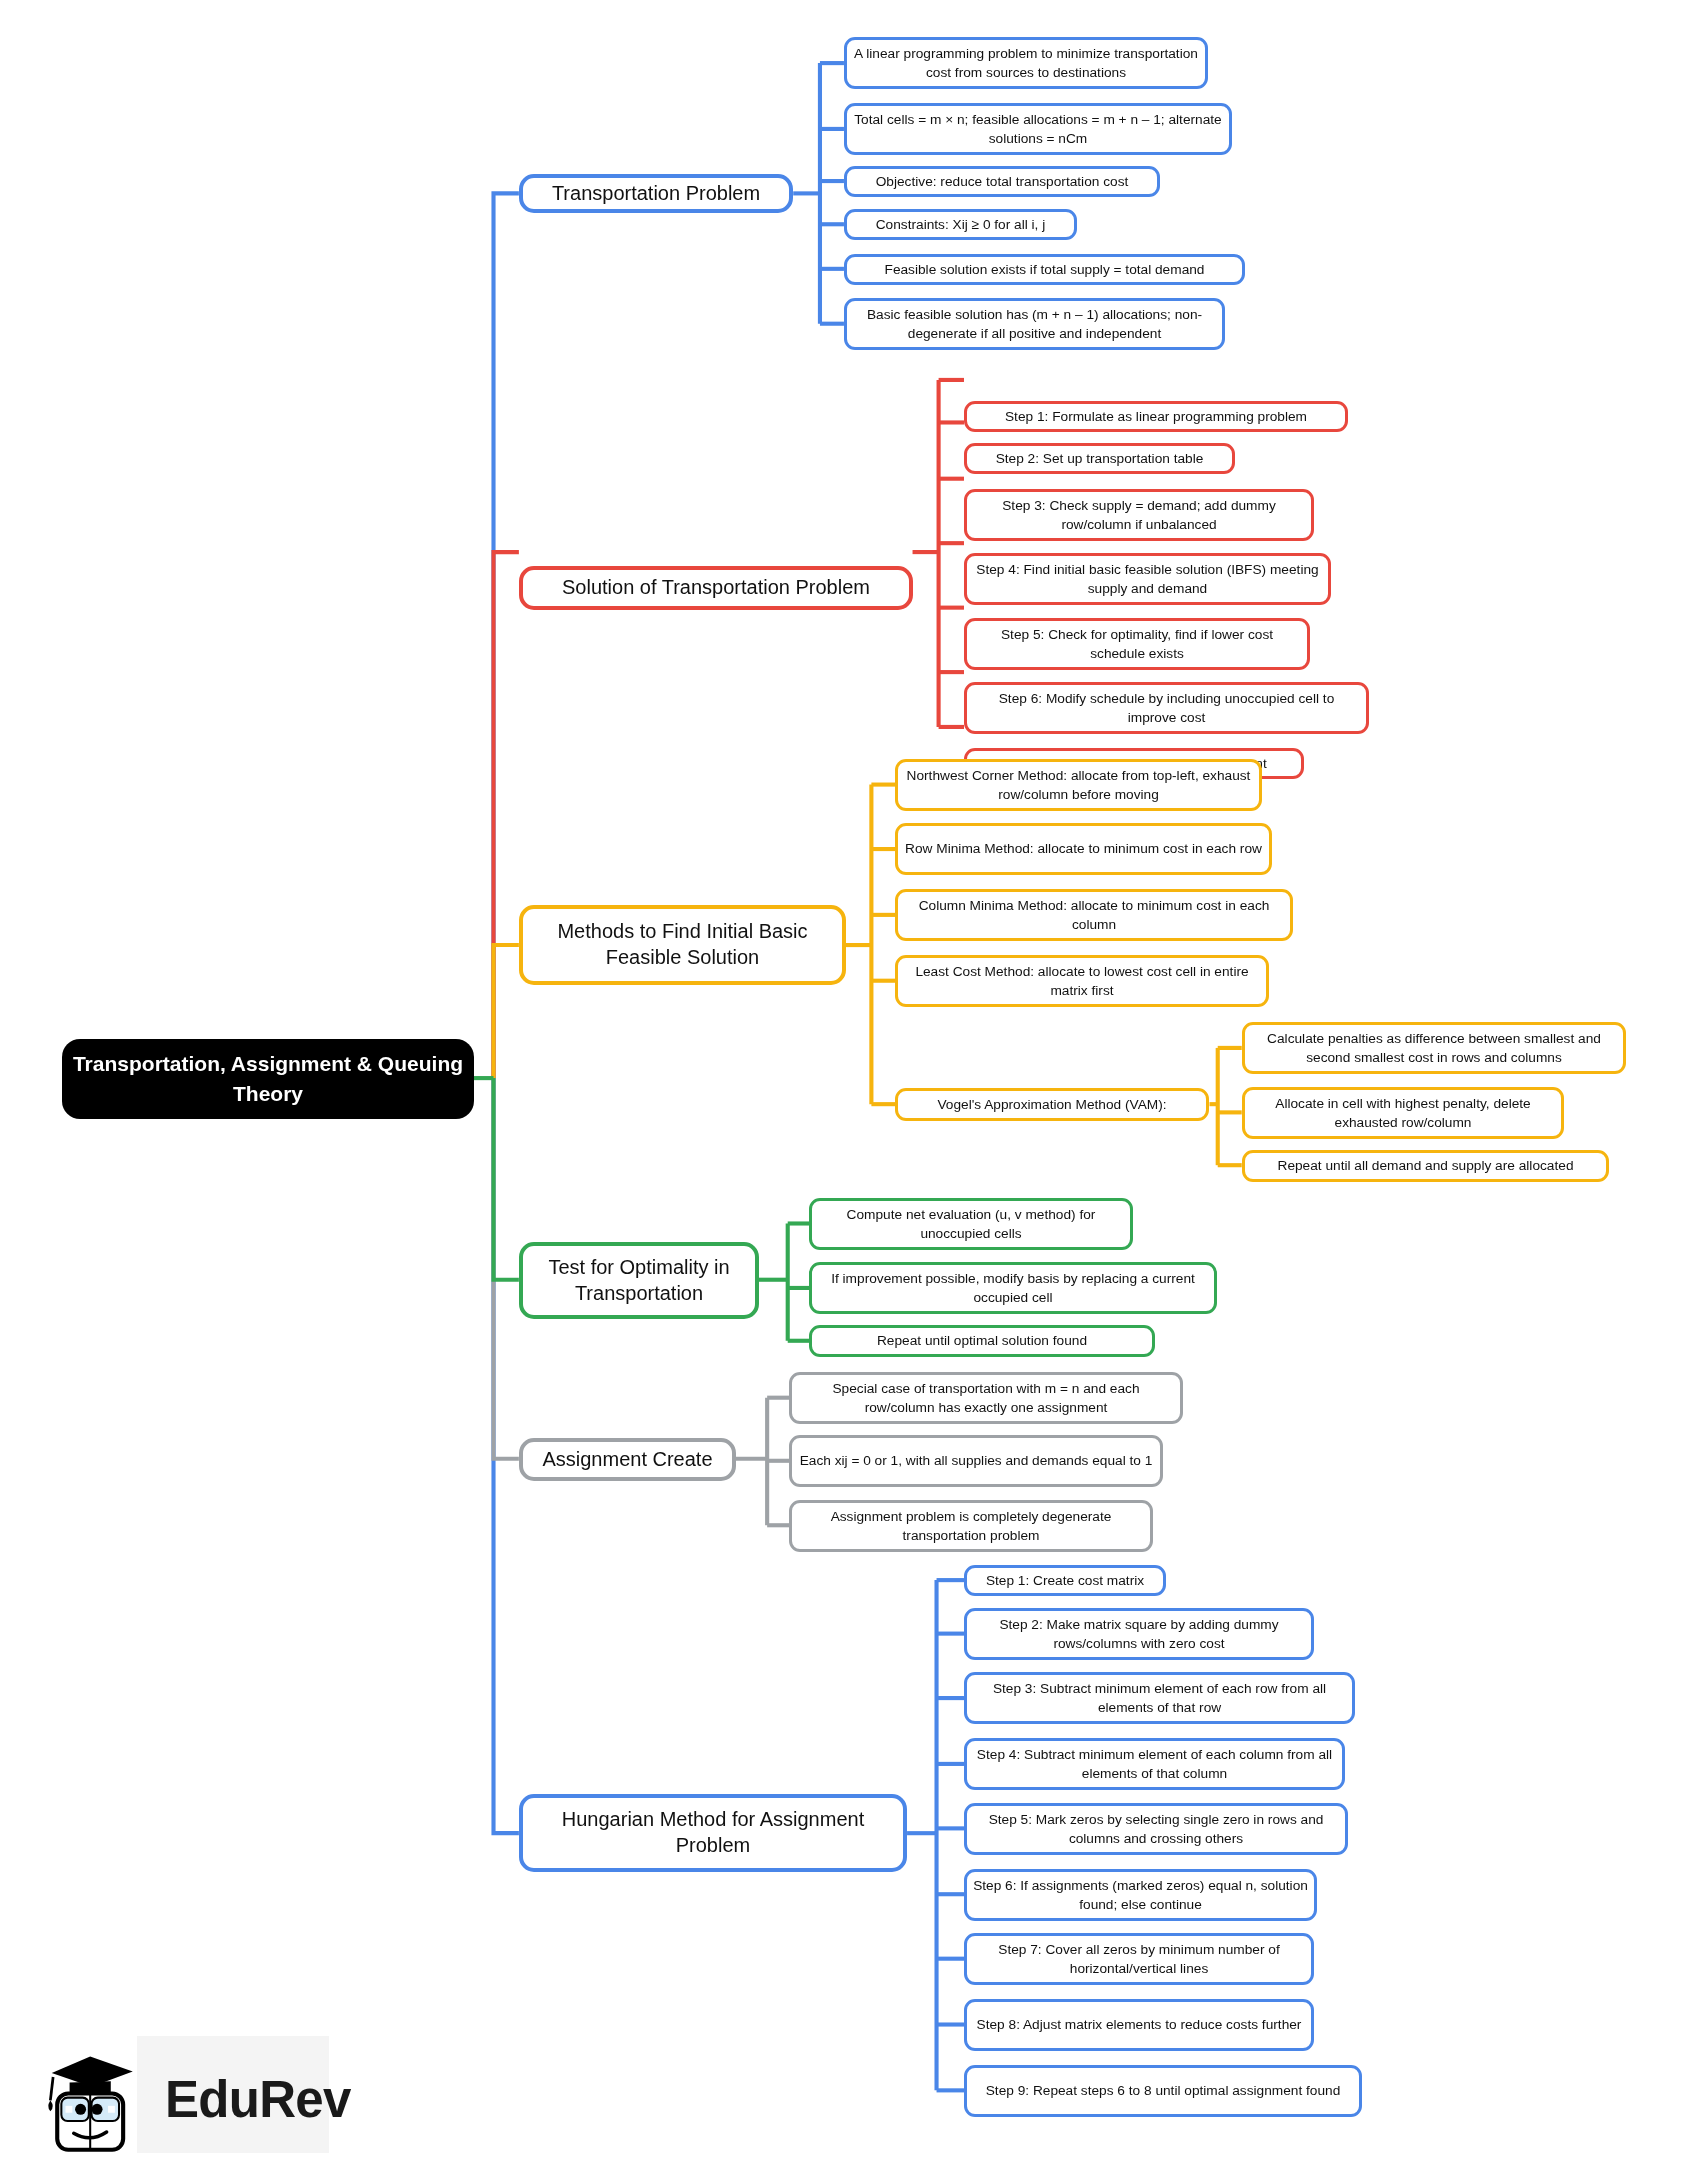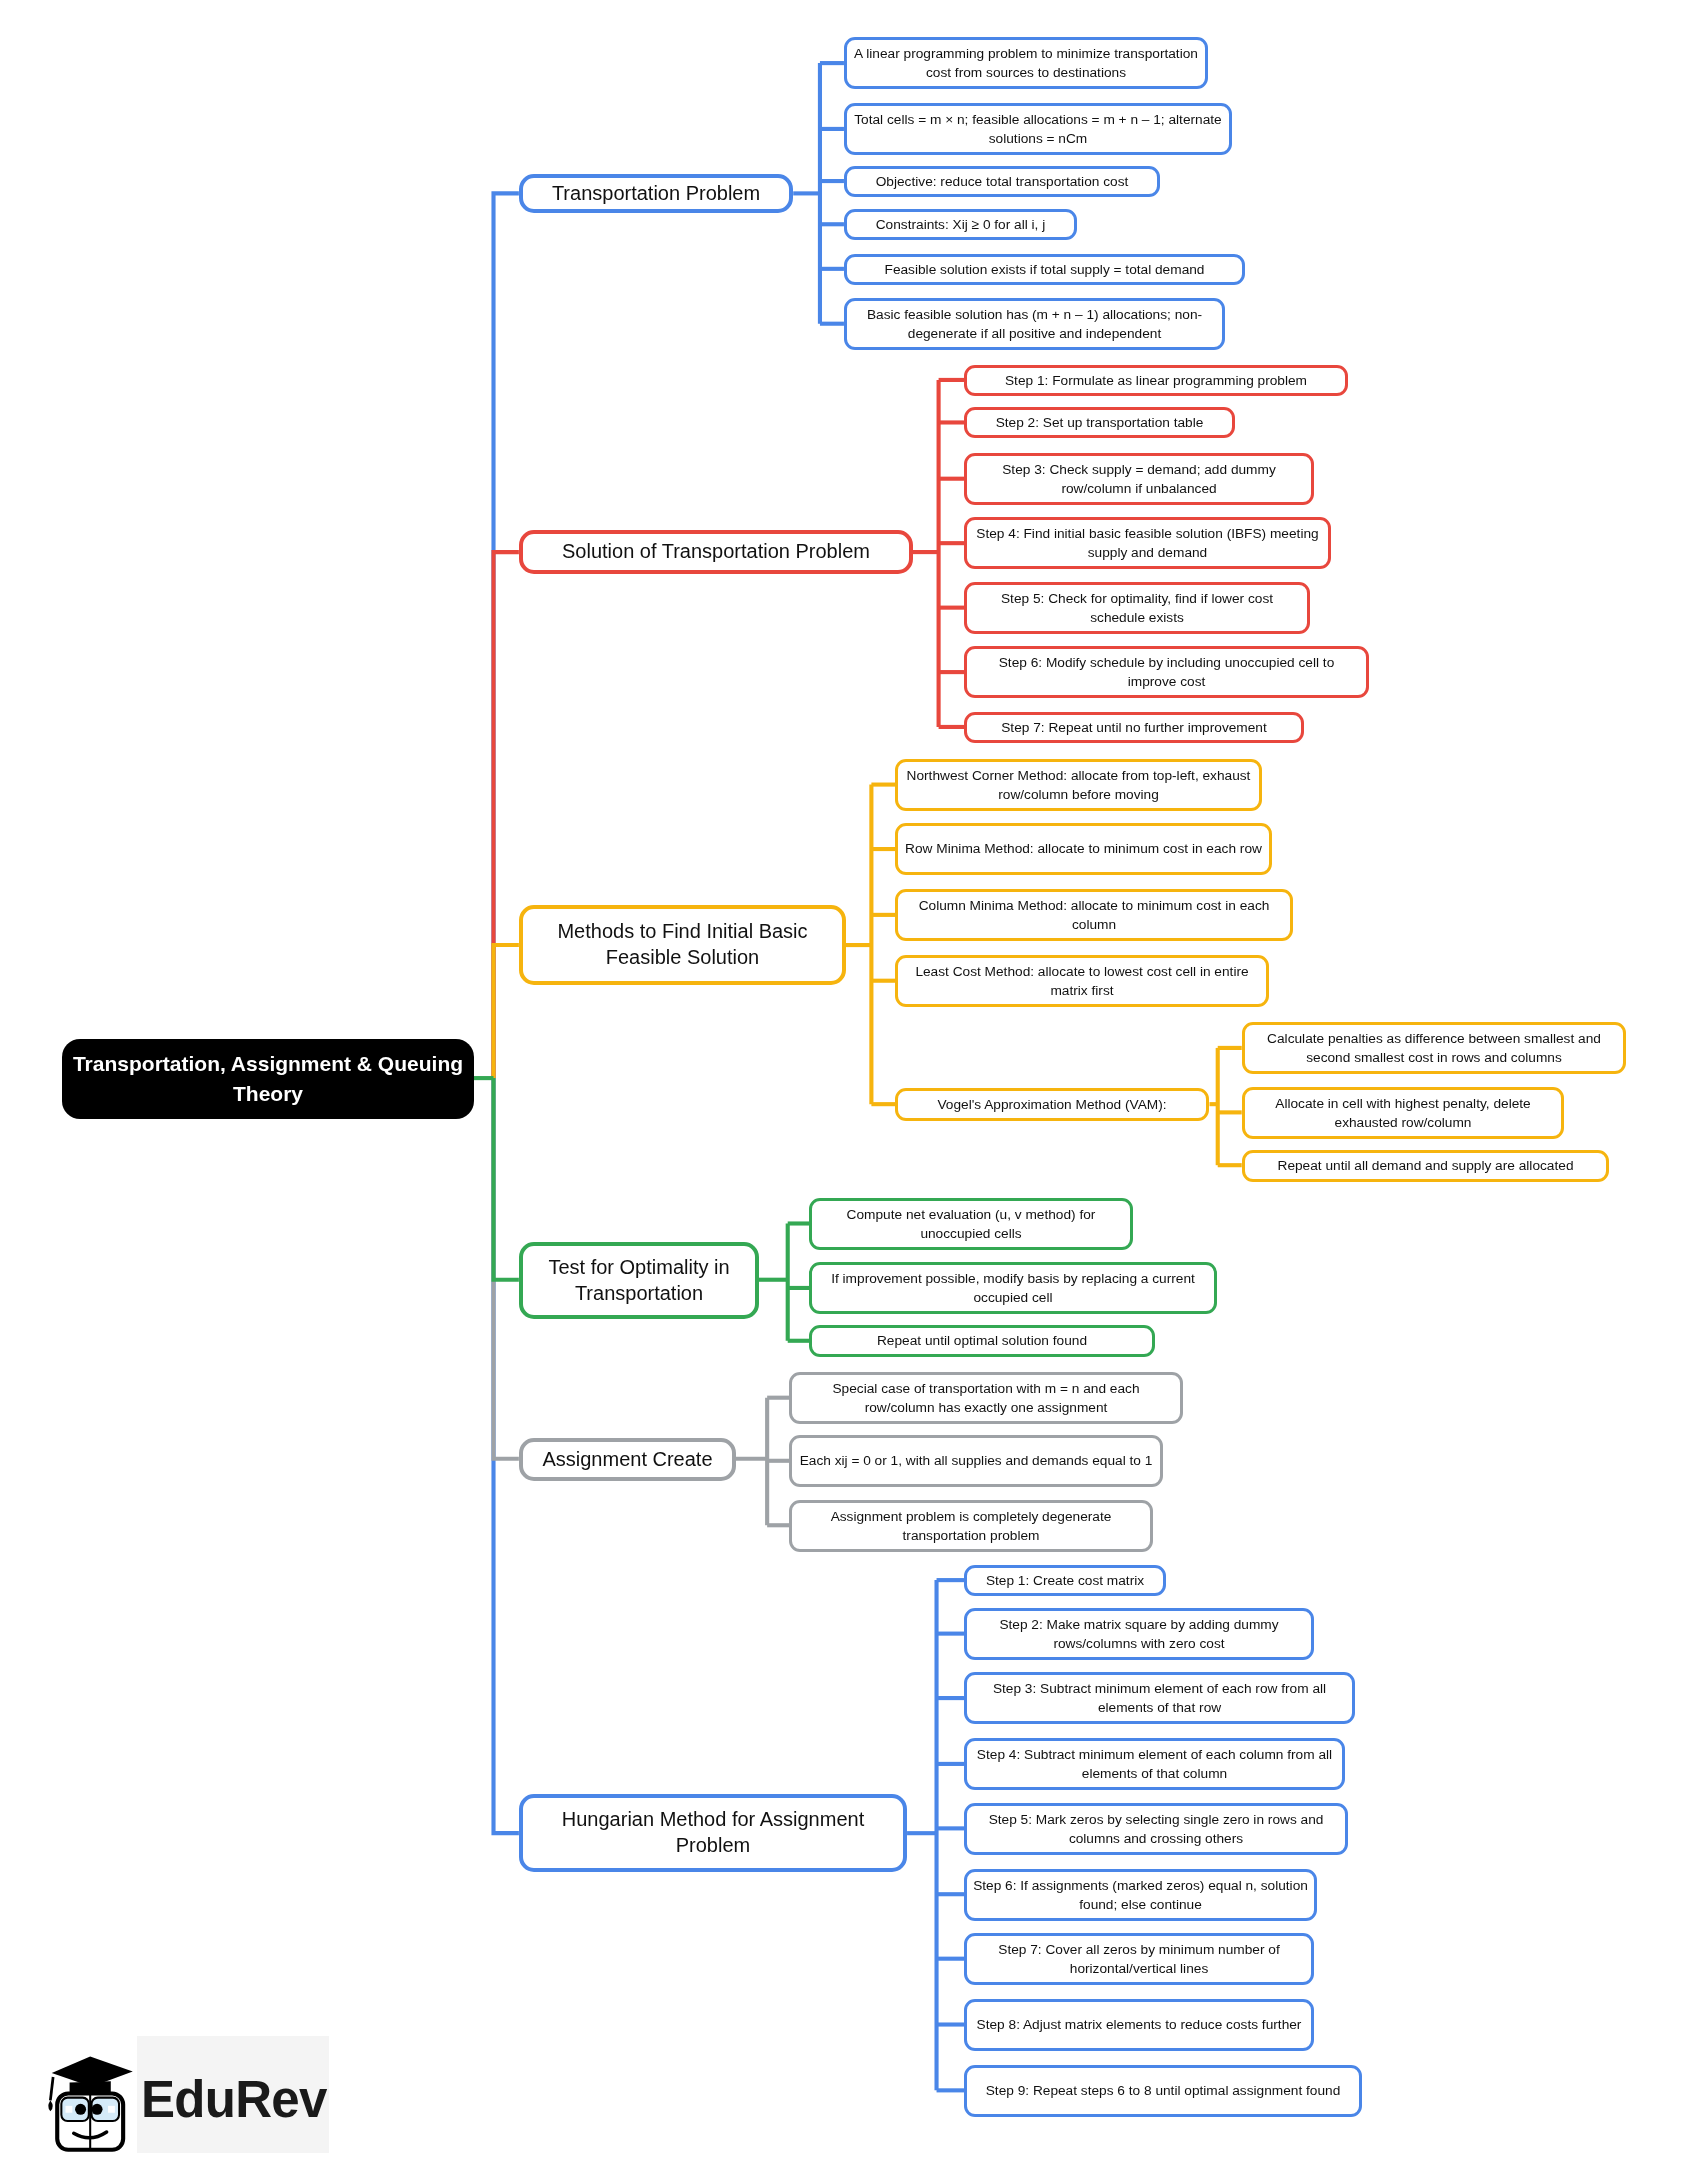--- a/index.html
+++ b/index.html
@@ -39,31 +39,31 @@
   .root{
     background:#000;
     color:#fff;
     border-radius:18px;
     font-size:21px;
     font-weight:bold;
     line-height:1.45;
     padding:2.7px 9.6px;
   }
   .blue{border-color:#4a86e8;}
-  .red{border-color:#e8473d;}
+  .red{border-color:#e8473d;margin-top:36px;}
   .yellow{border-color:#f6b40e;}
   .green{border-color:#34a853;}
   .gray{border-color:#9ea2a6;}
   .logo{
     position:absolute;
     left:38px;
     top:2044px;
     display:flex;
     align-items:center;
-    gap:0;
+    gap:24px;
   }
   .logo-bg{
     position:absolute;
     left:137px;
     top:2036px;
     width:192px;
     height:117px;
     background:#f4f4f4;
   }
   .logo-text{

